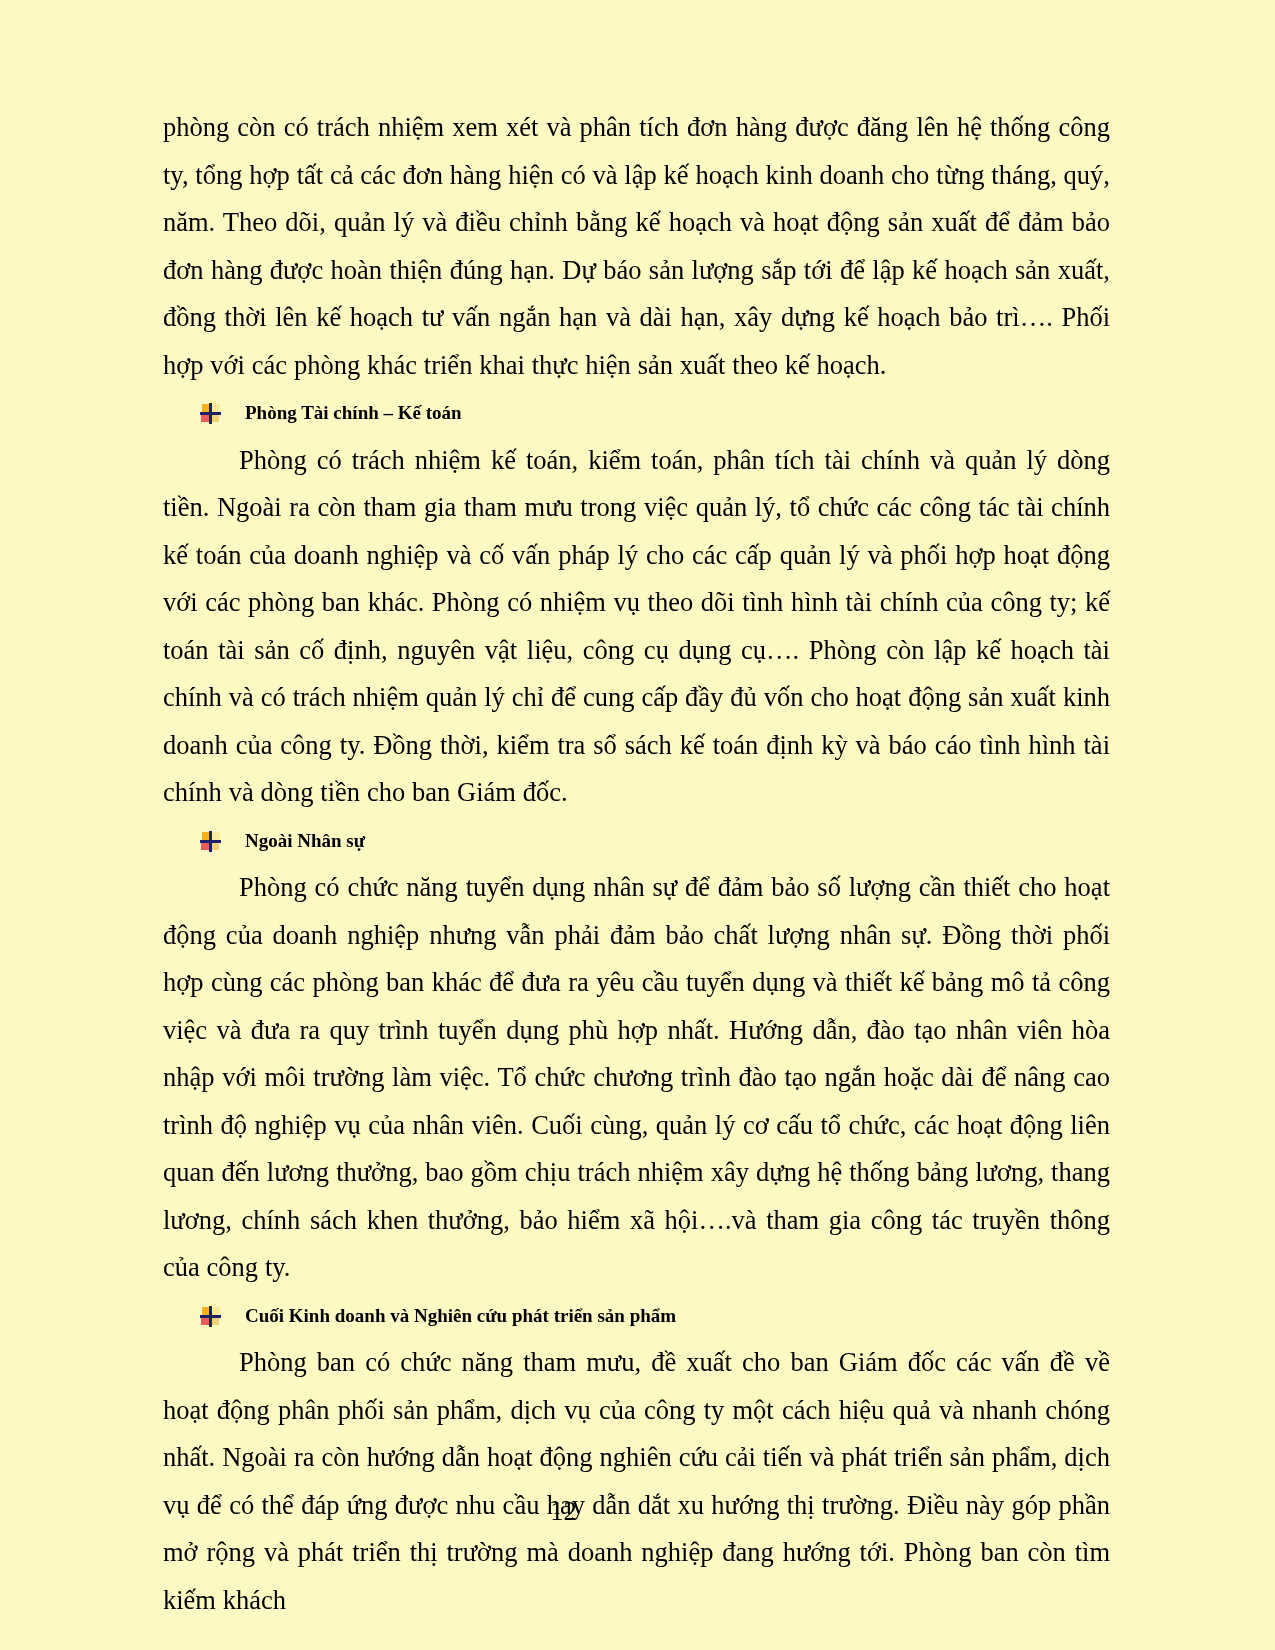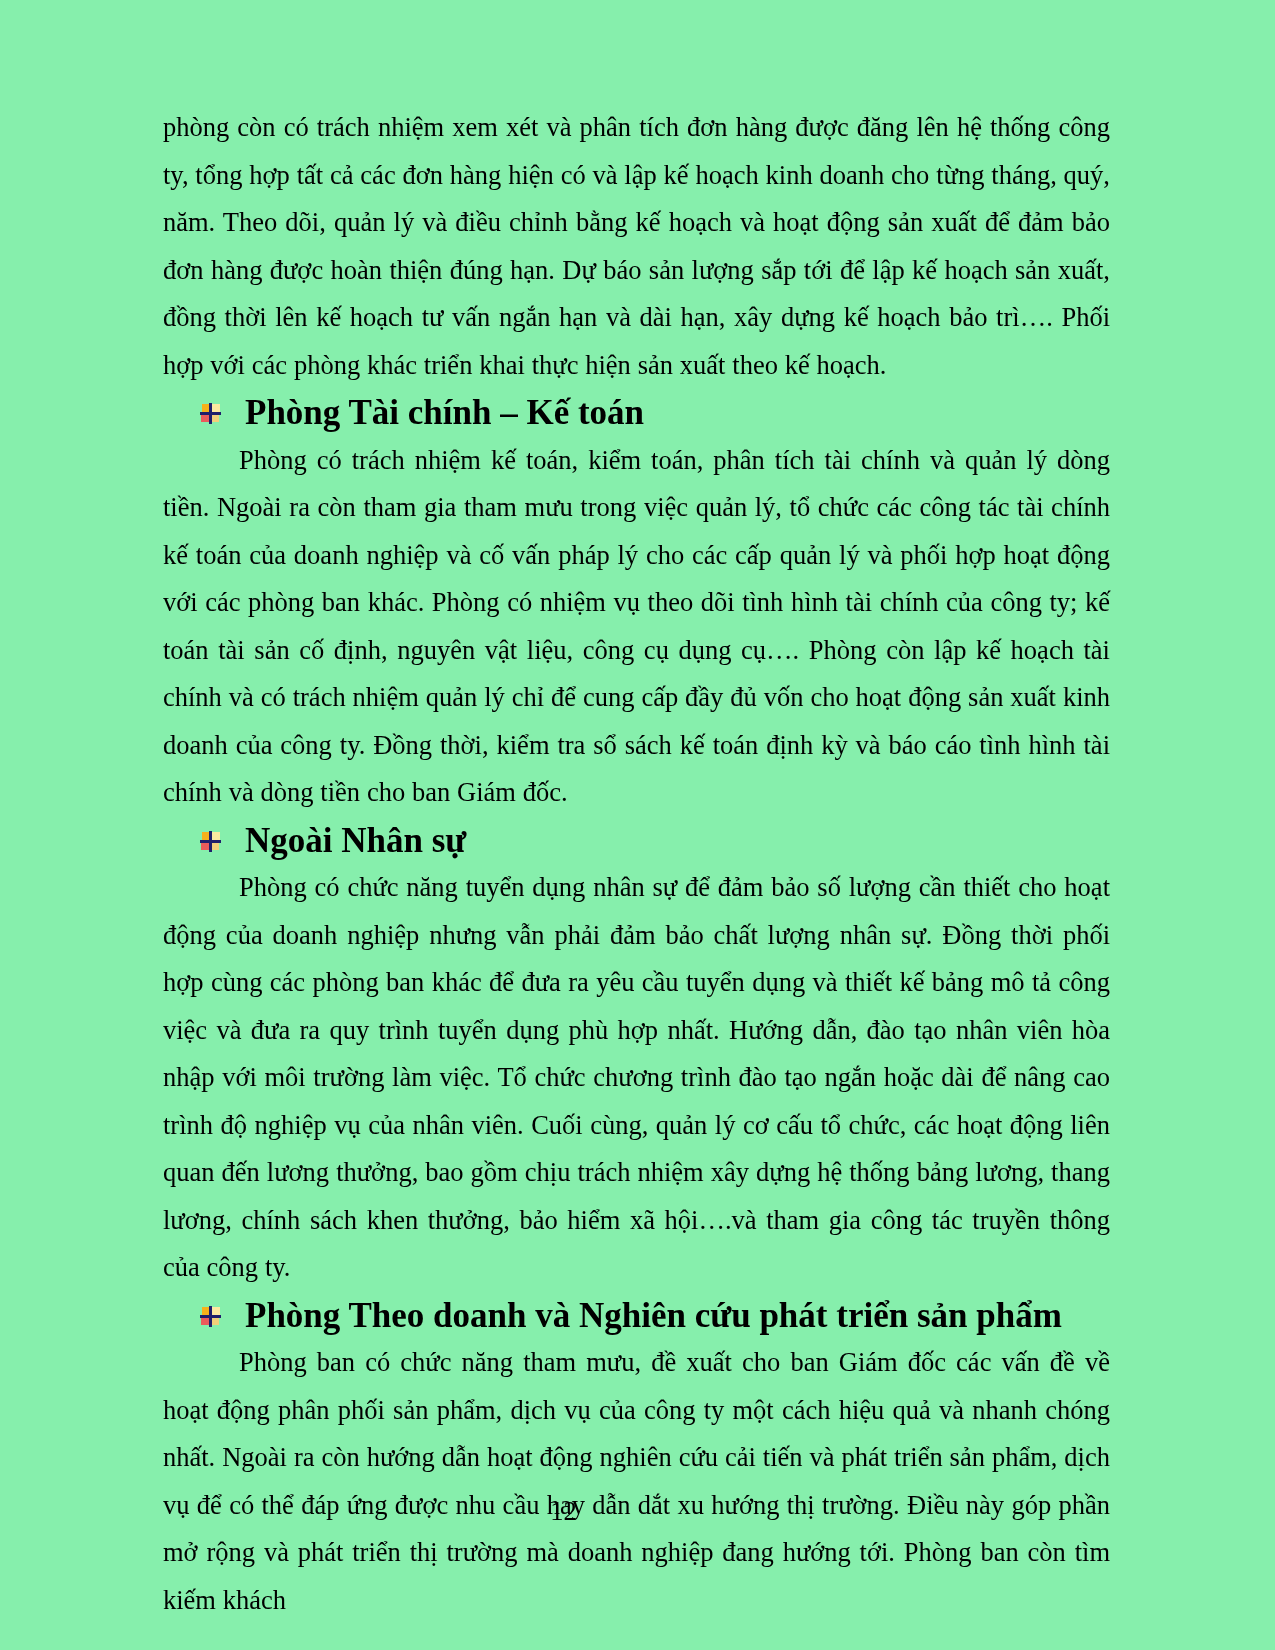--- a/index.html
+++ b/index.html
@@ -8,21 +8,21 @@
     background: #ffffff;
   }
   body {
     font-family: "Liberation Serif", "DejaVu Serif", serif;
     color: #000000;
   }
   .page {
     position: relative;
     width: 1275px;
     height: 1650px;
-    background: #86efac;
+    background: #fef9c3;
     overflow: hidden;
     box-sizing: border-box;
   }
   .content {
     position: absolute;
     left: 163px;
     top: 104px;
     width: 947px;
   }
   p.body-par {
@@ -67,21 +67,21 @@
     width: 3px; height: 21px;
     background: #1f1f6b;
   }
   .bullet-icon .bar-h {
     position: absolute;
     left: 0; top: 9px;
     width: 21px; height: 3px;
     background: #1f1f6b;
   }
   .heading-text {
-    font-size: 35px;
+    font-size: 19px;
     font-weight: bold;
     line-height: 47.5px;
     white-space: nowrap;
   }
   .page-number {
     position: absolute;
     left: 0;
     top: 1494px;
     width: 1089px;
     text-align: center;
@@ -129,21 +129,21 @@
 
     <div class="heading-row">
       <span class="bullet-icon">
         <span class="sq sq-tl"></span>
         <span class="sq sq-tr"></span>
         <span class="sq sq-bl"></span>
         <span class="sq sq-br"></span>
         <span class="bar-v"></span>
         <span class="bar-h"></span>
       </span>
-      <span class="heading-text">Phòng Theo doanh và Nghiên cứu phát triển sản phẩm</span>
+      <span class="heading-text">Cuối Kinh doanh và Nghiên cứu phát triển sản phẩm</span>
     </div>
 
     <p class="body-par">Phòng ban có chức năng tham mưu, đề xuất cho ban Giám đốc các vấn đề về hoạt động phân phối sản phẩm, dịch vụ của công ty một cách hiệu quả và nhanh chóng nhất. Ngoài ra còn hướng dẫn hoạt động nghiên cứu cải tiến và phát triển sản phẩm, dịch vụ để có thể đáp ứng được nhu cầu hay dẫn dắt xu hướng thị trường. Điều này góp phần mở rộng và phát triển thị trường mà doanh nghiệp đang hướng tới. Phòng ban còn tìm kiếm khách</p>
 
   </div>
 
   <div class="page-number">12</div>
 
 </div>
 

